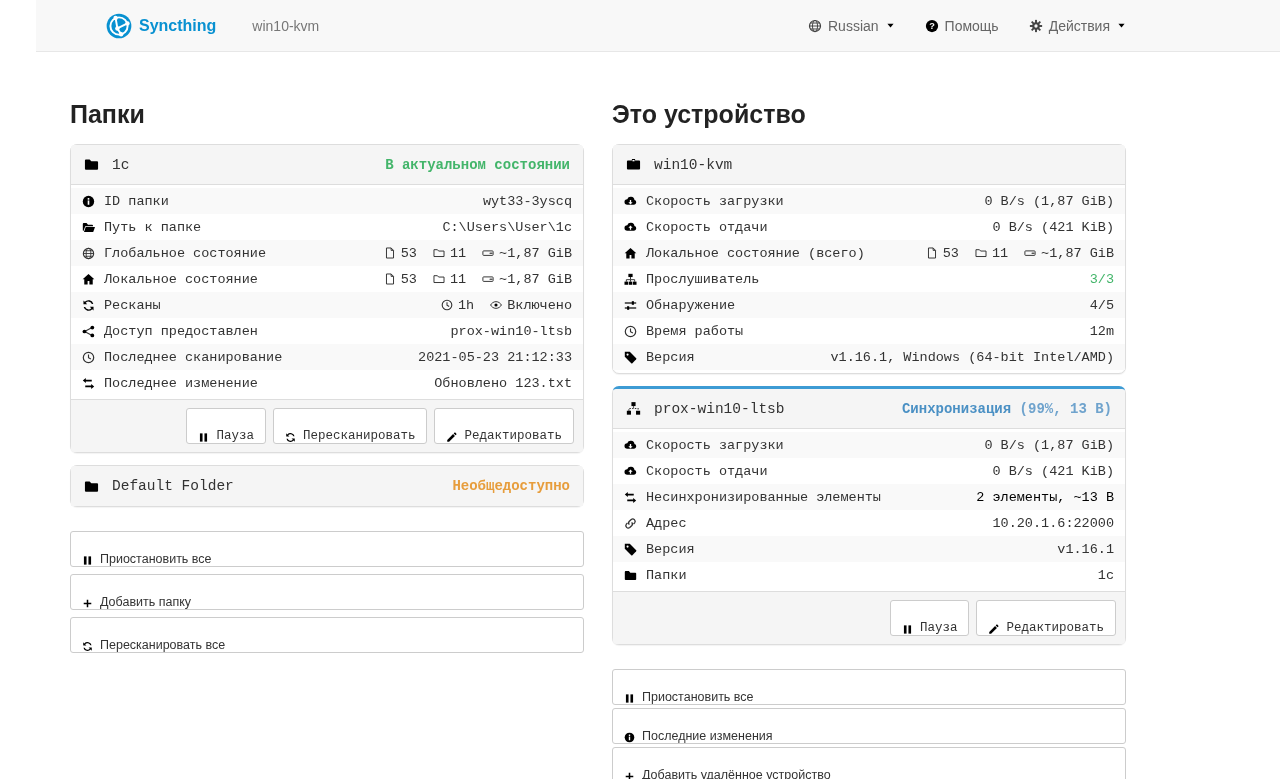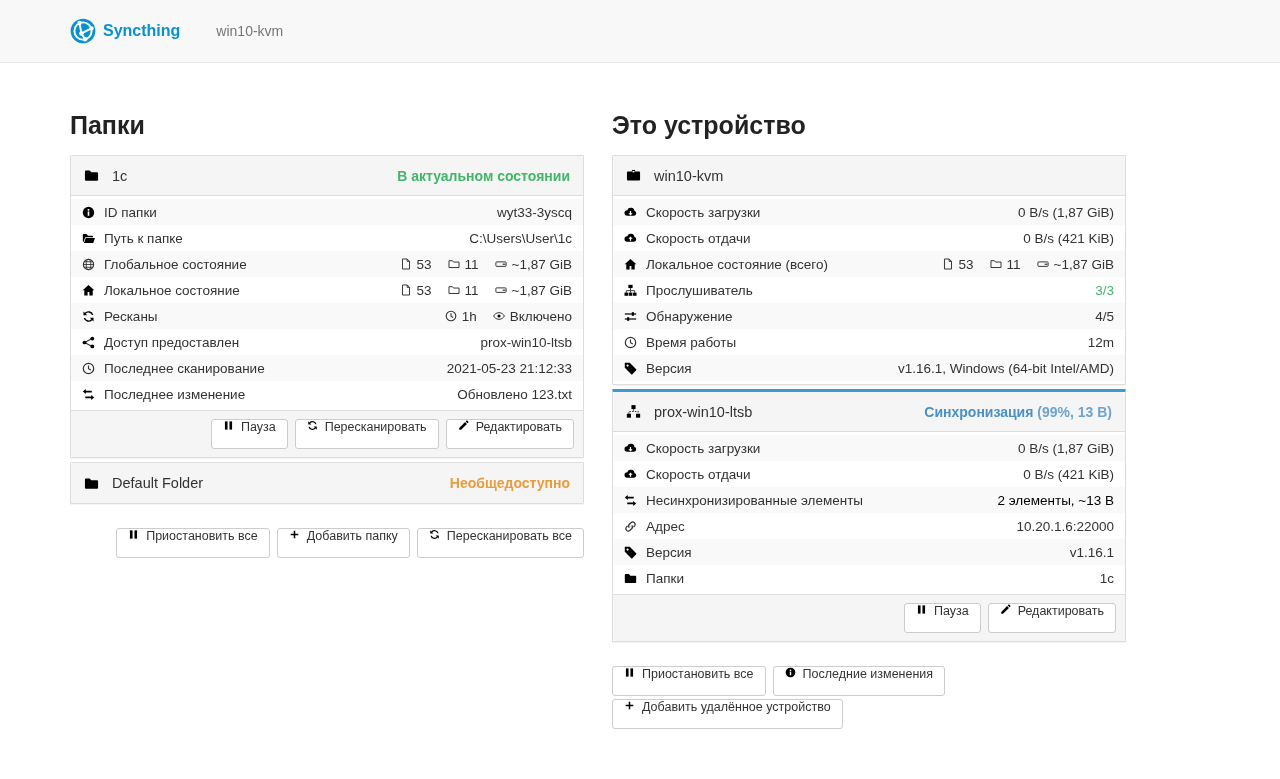--- a/index.html
+++ b/index.html
@@ -4,39 +4,39 @@
 <title>Syncthing | win10-kvm</title>
 <style>
   * { box-sizing: border-box; margin: 0; padding: 0; }
   body {
     font-family: "Liberation Sans", "DejaVu Sans", sans-serif;
     background: #fff; color: #333; font-size: 13.5px;
     width: 1280px; height: 779px; overflow: hidden;
   }
   
   .navbar {
-    height: 63px; background: #f8f8f8; border-bottom: 1px solid #e7e7e7;
-    display: flex; align-items: center; padding: 0 154px 0 70px;
+    height: 52px; background: #f8f8f8; border-bottom: 1px solid #e7e7e7;
+    display: flex; align-items: center; padding: 0 154px 0 70px; margin-left: 36px;
   }
   .brand { display: flex; align-items: center; gap: 7px; }
   .brand .logo { width: 26px; height: 26px; }
   .brand .brand-name { color: #0891d1; font-weight: bold; font-size: 16px; }
   .nav-device { color: #777; margin-left: 36px; font-size: 14px; }
   .nav-right { margin-left: auto; display: flex; align-items: center; gap: 30px; }
   .nav-item { display: flex; align-items: center; gap: 6px; color: #666; font-size: 14px; cursor: pointer; }
   .nav-item .ic { width: 14px; height: 14px; color: #444; }
   .caret { width: 9px; height: 9px; color: #666; margin-left: 1px; }
   
   .container { margin: 48px 0 0 70px; width: 1056px; display: flex; gap: 28px; }
   .col { width: 514px; }
   h2.section { font-size: 25px; font-weight: 600; color: #222; margin-bottom: 15px; }
   
   .panel {
-    border: 1px solid #ddd; border-radius: 1px; background: #fff;
-    box-shadow: 0 1px 1px rgba(0,0,0,.05); margin-bottom: 4px;
+    border: 1px solid #ddd; border-radius: 7px; background: #fff;
+    box-shadow: 0 1px 1px rgba(0,0,0,.05); margin-bottom: 12px; font-family: Liberation Mono, monospace;
   }
   .panel.remote { border-top: 3px solid #3d9bd4; }
   .panel-head {
     display: flex; align-items: center; height: 40px; padding: 0 13px;
     background: #f5f5f5; border-radius: 3px 3px 0 0; font-size: 14.5px; cursor: pointer;
   }
   .panel-head.bordered { border-bottom: 1px solid #ddd; }
   .panel-head .ic { width: 15px; height: 15px; margin-right: 13px; color: #333; }
   .panel-head .status { margin-left: auto; font-weight: 600; font-size: 14px; }
   .status.green { color: #43b56a; }
@@ -52,27 +52,27 @@
   .irow .val .ic { width: 12px; height: 12px; }
   .val.green { color: #43b56a; }
   .val.link { color: #000000; cursor: pointer; }
   .gap14 { width: 6px; }
   .panel-foot {
     background: #f5f5f5; border-top: 1px solid #ddd; border-radius: 0 0 3px 3px;
     padding: 8px 9px; display: flex; justify-content: flex-end; gap: 7px;
   }
   
   .btn {
-    display: inline-flex; align-items: flex-start; gap: 7px; background: #fff;
-    border: 1px solid #ccc; border-radius: 3px; padding: 0 11px; height: 30px;
+    display: inline-flex; align-items: flex-end; gap: 7px; background: #fff;
+    border: 1px solid #ccc; border-radius: 3px; padding: 0 11px; height: 36px;
     font-size: 12.5px; color: #333; cursor: pointer; white-space: nowrap;
     font-family: inherit;
   }
   .btn .ic { width: 11px; height: 11px; color: #222; }
-  .btn-row { display: flex; gap: 7px; margin-top: 24px; }
+  .btn-row { display: flex; gap: 7px; margin-top: 24px; flex-direction: column; }
   .btn-row.right { justify-content: flex-end; }
   .btn-row.wrap { flex-wrap: wrap; row-gap: 3px; justify-content: flex-start; }
   .mt30 { margin-top: 30px; }
   .symbols { position: absolute; width: 0; height: 0; overflow: hidden; }
 </style>
 </head>
 <body>
 
 <svg class="symbols" xmlns="http://www.w3.org/2000/svg">
   <symbol id="i-logo" viewBox="0 0 16 16">
@@ -204,20 +204,46 @@
 </svg>
 
 <nav class="navbar">
   <div class="brand">
     <svg class="logo">
         <use href="#i-logo"></use>
       </svg>
     <span class="brand-name">Syncthing</span>
   </div>
   <span class="nav-device">win10-kvm</span>
+  <div class="nav-right">
+    <div class="nav-item">
+      <svg class="ic">
+          <use href="#i-globe"></use>
+        </svg>
+      <span>Russian</span>
+      <svg class="caret">
+          <use href="#i-caret"></use>
+        </svg>
+    </div>
+    <div class="nav-item">
+      <svg class="ic">
+          <use href="#i-question"></use>
+        </svg>
+      <span>Помощь</span>
+    </div>
+    <div class="nav-item">
+      <svg class="ic">
+          <use href="#i-cog"></use>
+        </svg>
+      <span>Действия</span>
+      <svg class="caret">
+          <use href="#i-caret"></use>
+        </svg>
+    </div>
+  </div>
 </nav>
 
 <div class="container">
 
   <div class="col">
     <h2 class="section">Папки</h2>
 
     <div class="panel">
       <div class="panel-head bordered">
         <svg class="ic">

